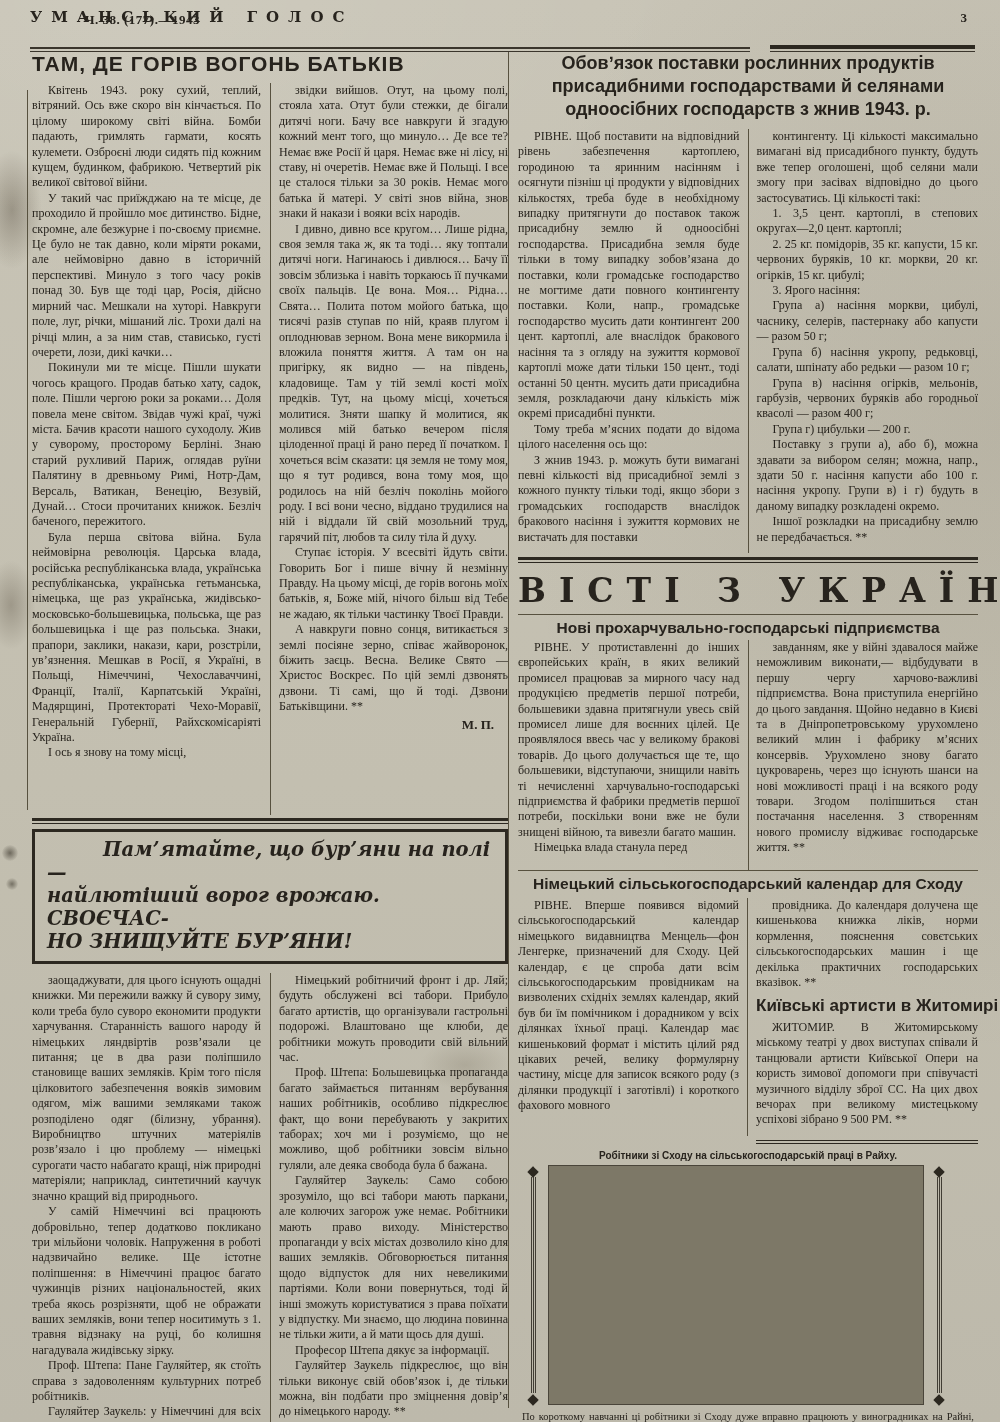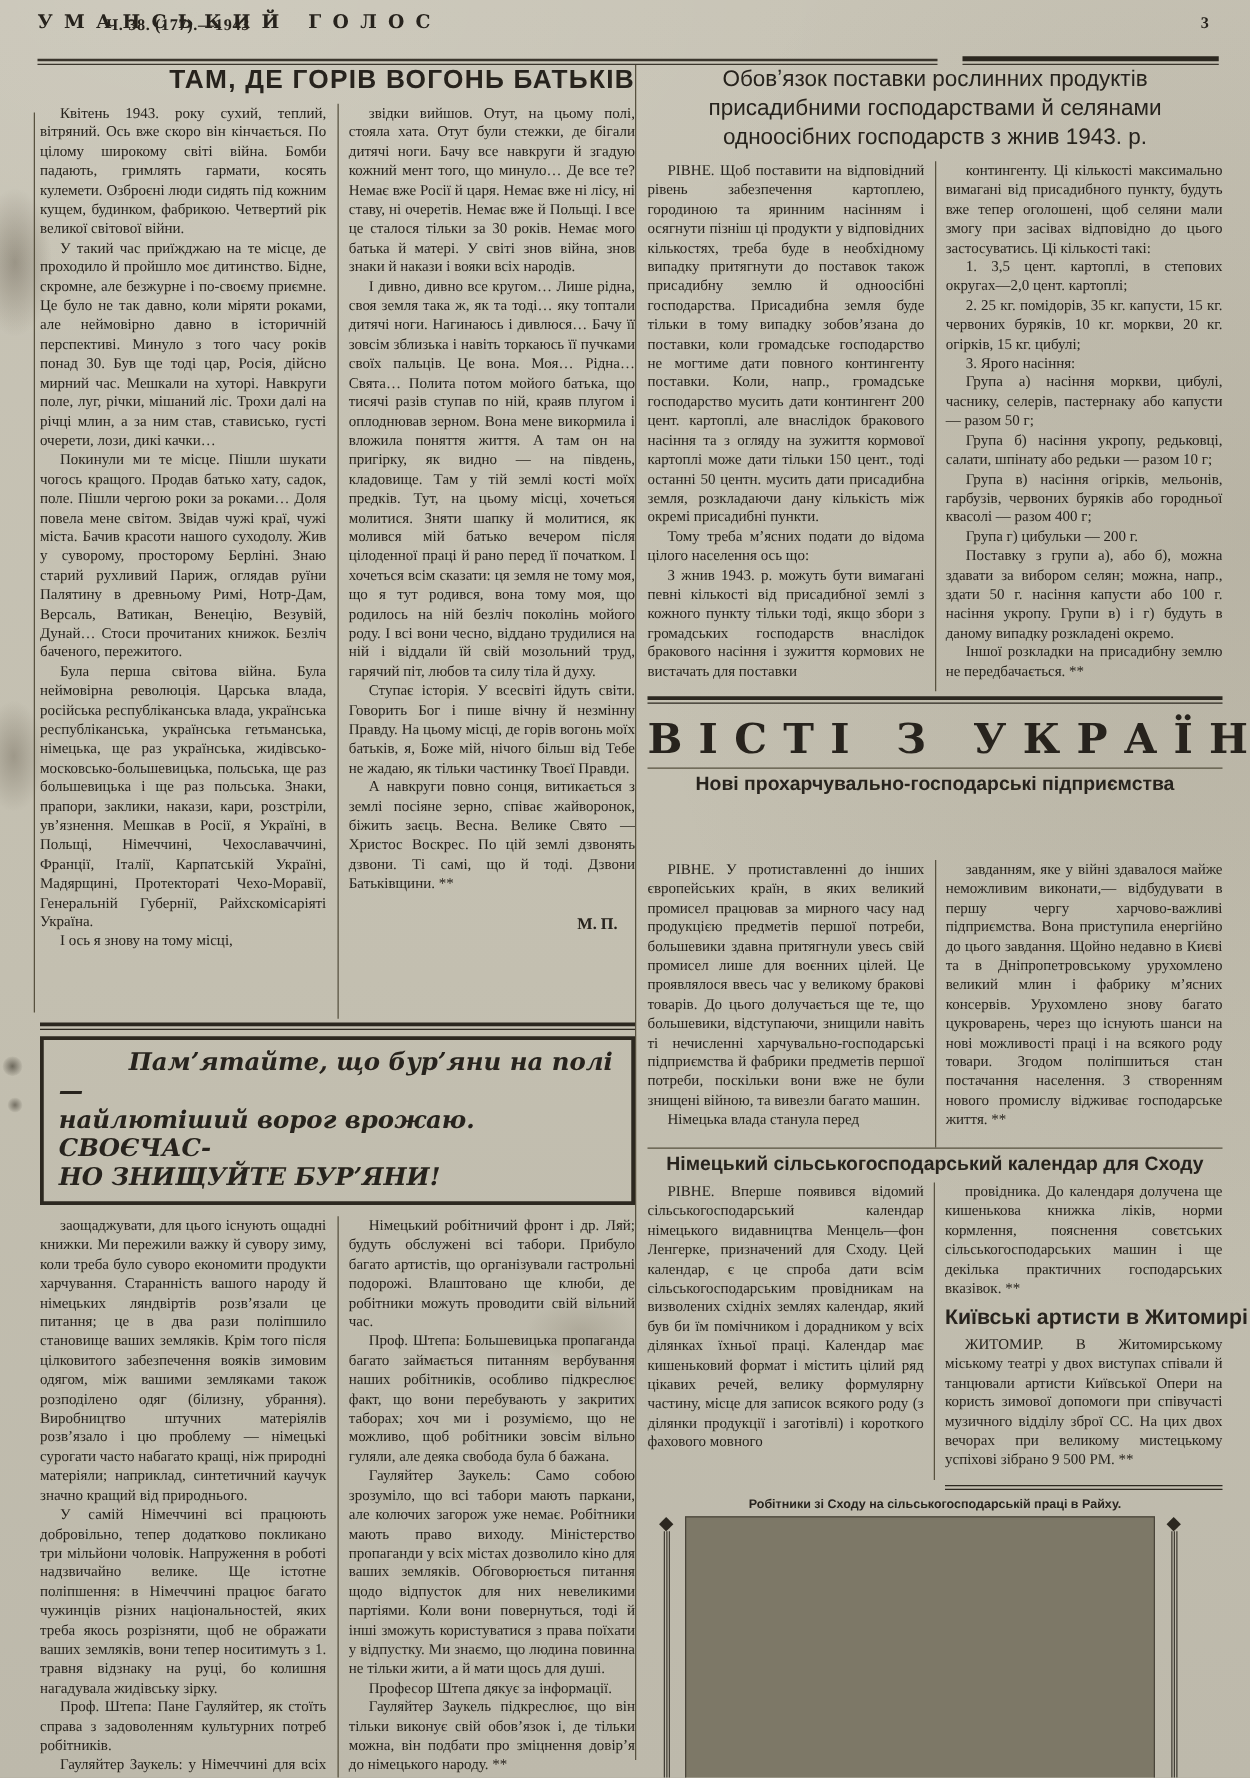--- a/index.html
+++ b/index.html
@@ -41,48 +41,48 @@
 
   h1,h2,h3{margin:0;}
   .col-row{display:flex;}
   .col{overflow:hidden;text-align:justify;font-size:12px;line-height:15.4px;}
   .col .para{margin:0;text-indent:16px;}
   .col .para:first-child{margin-top:0;}
 
   
   .left-half{position:absolute;left:32px;top:52px;width:476px;}
   .fire-title{font-family:"Liberation Sans", sans-serif;font-weight:bold;font-size:21px;
-     text-align:right;letter-spacing:1px;white-space:nowrap;}
+     text-align:left;letter-spacing:1px;white-space:nowrap;}
   .fire-cols{margin-top:7px;height:732px;}
   .fire-cols .c1{width:229px;padding-right:9px;border-right:1px solid #57513f;}
   .fire-cols .c2{width:229px;padding-left:8px;}
-  .sig{text-align:right;font-weight:bold;font-size:13px;padding-right:14px;margin-top:16px;}
+  .sig{text-align:right;font-weight:bold;font-size:13px;padding-right:14px;margin-top:2px;}
   .heavy-rule{border-top:3px solid #2c2820;border-bottom:1px solid #2c2820;height:2px;margin-top:3px;}
   .weed-box{margin-top:5px;border:3px solid #2c2820;padding:6px 12px 8px 12px;
      font-style:italic;font-weight:bold;font-size:19.5px;line-height:23px;
      font-family:"DejaVu Serif", serif;}
   .weed-box .l1{text-indent:56px;}
   .interview-cols{margin-top:9px;height:498px;}
   .interview-cols .c1{width:229px;padding-right:9px;border-right:1px solid #57513f;}
   .interview-cols .c2{width:229px;padding-left:8px;}
 
   
   .right-half{position:absolute;left:518px;top:52px;width:460px;}
-  .delivery-title{font-family:"Liberation Sans", sans-serif;font-weight:normal;font-size:18px;
+  .delivery-title{font-family:"Liberation Sans", sans-serif;font-weight:bold;font-size:18px;
      line-height:23px;text-align:center;}
   .delivery-cols{margin-top:8px;height:424px;}
   .delivery-cols .c1{width:222px;padding-right:8px;border-right:1px solid #57513f;}
   .delivery-cols .c2{width:222px;padding-left:8px;}
   .dbl-rule{border-top:3px solid #2c2820;border-bottom:1px solid #2c2820;height:2px;margin-top:4px;}
   .visti-banner{font-family:"DejaVu Serif", serif;font-weight:bold;font-size:33px;
      letter-spacing:13px;text-align:center;padding:8px 0 4px 0;white-space:nowrap;}
   .thin-rule{border-top:1px solid #57513f;height:0;}
   .subhead{font-family:"Liberation Sans", sans-serif;font-weight:bold;font-size:15.5px;
      text-align:center;padding:4px 0 3px 0;}
-  .ent-cols{height:230px;margin-top:48px;}
+  .ent-cols{height:230px;}
   .ent-cols .c1{width:222px;padding-right:8px;border-right:1px solid #57513f;}
   .ent-cols .c2{width:222px;padding-left:8px;}
   .cal-row{display:flex;margin-top:2px;}
   .cal-left{width:222px;padding-right:8px;border-right:1px solid #57513f;height:238px;overflow:hidden;
      text-align:justify;font-size:12px;line-height:15.4px;}
   .cal-right{width:222px;padding-left:8px;}
   .cal-right-text{height:92px;overflow:hidden;text-align:justify;font-size:12px;line-height:15.4px;}
   .artists-title{font-family:"Liberation Sans", sans-serif;font-weight:bold;font-size:17px;
      padding:6px 0 4px 0;white-space:nowrap;}
   .artists-text{height:118px;overflow:hidden;text-align:justify;font-size:12px;line-height:15.4px;}

